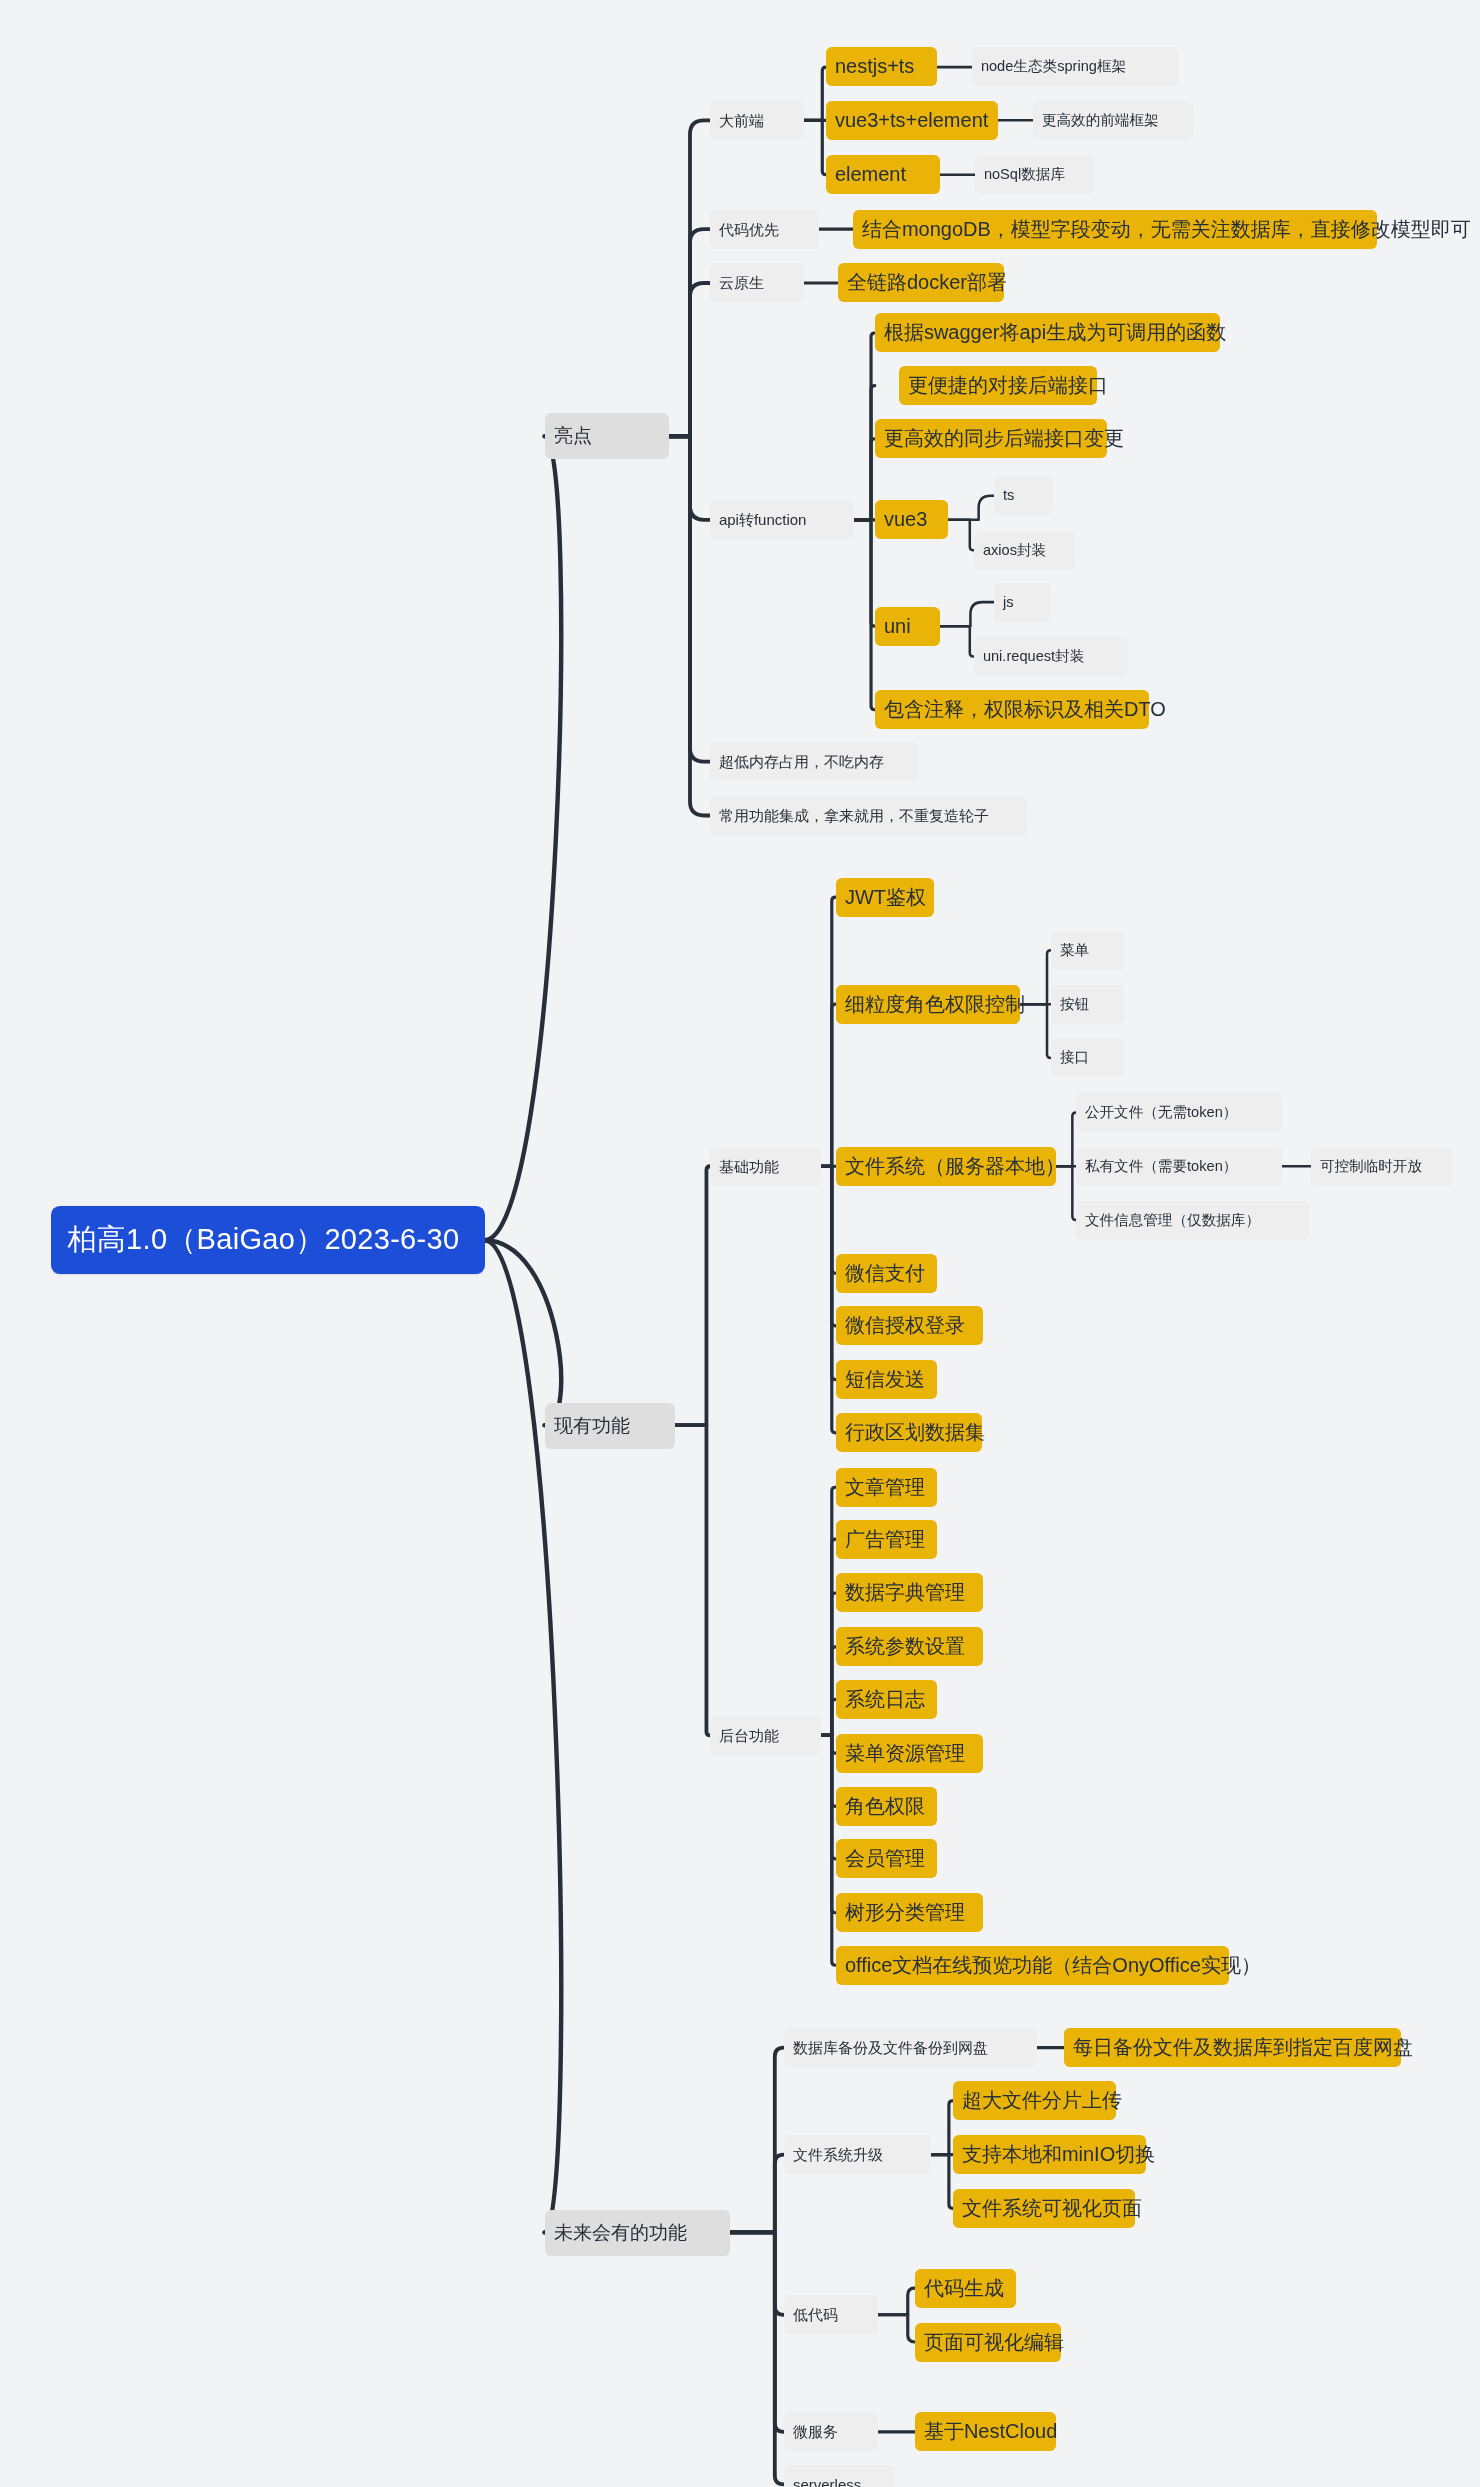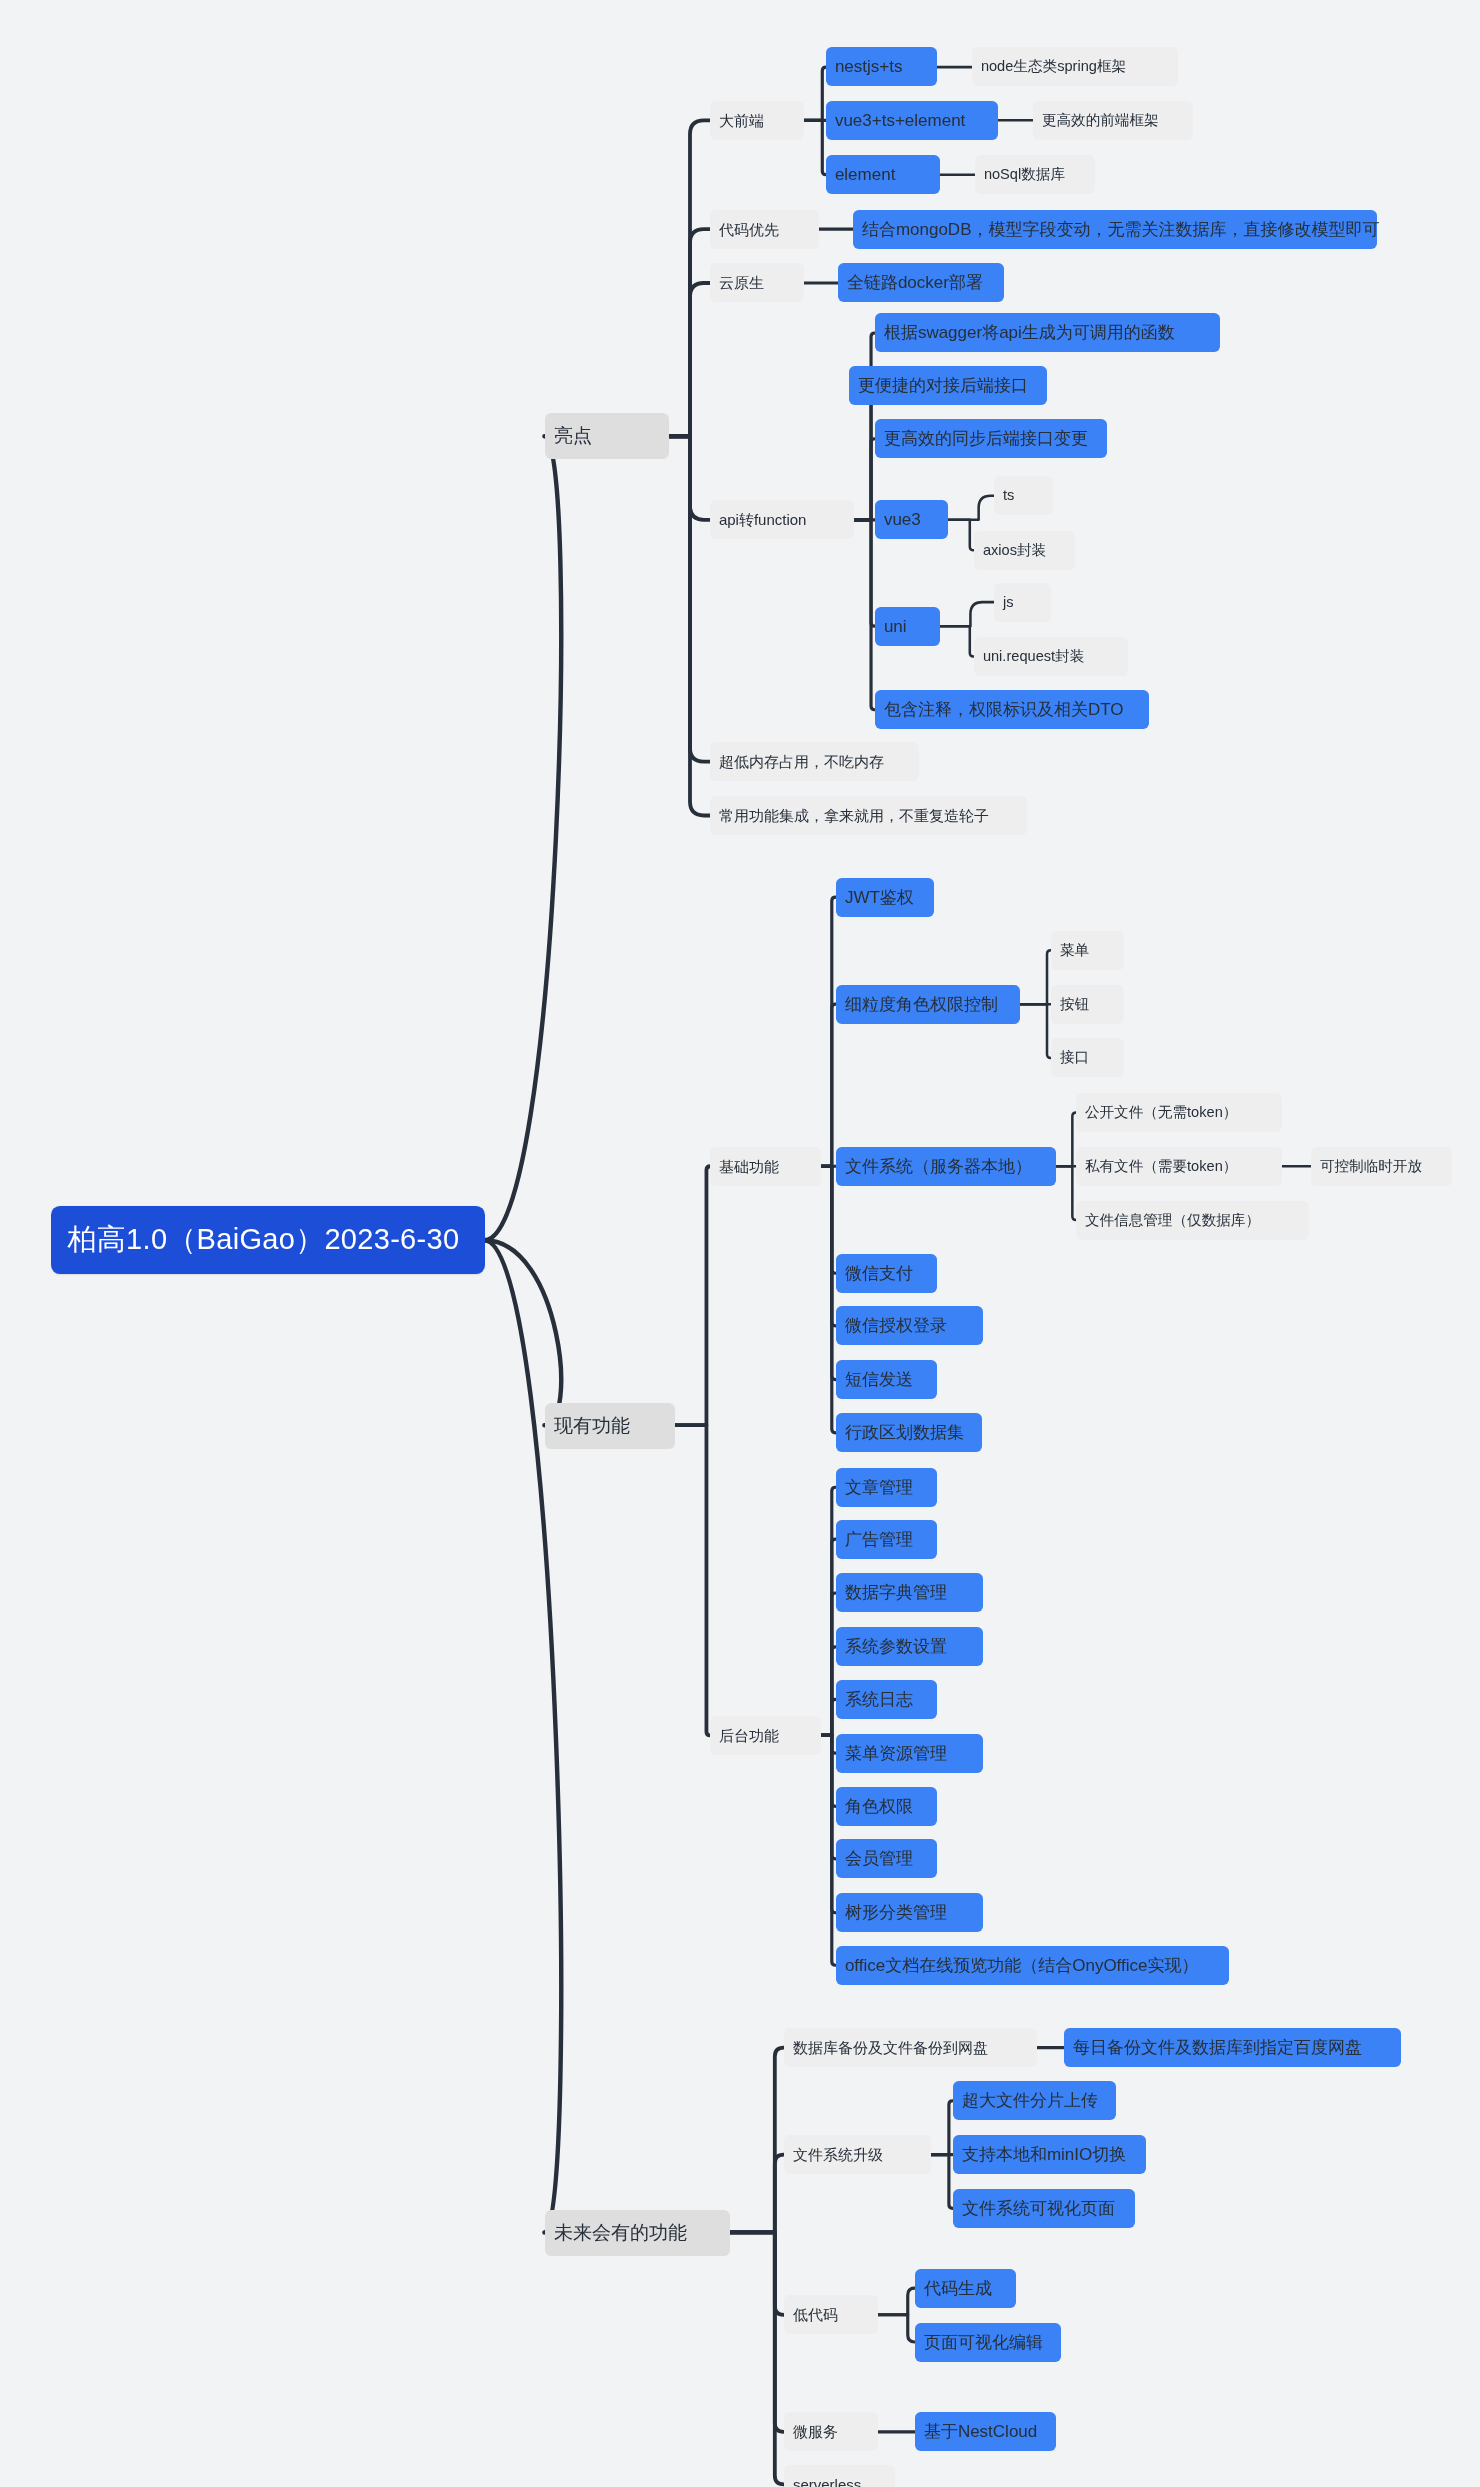--- a/index.html
+++ b/index.html
@@ -36,22 +36,22 @@
     background:#dedede;
     font-size:19px;
     border-radius:6.3px;
   }
   .node.lvl2{
     background:#eeeeee;
     font-size:15px;
     border-radius:5.7px;
   }
   .node.lvl3{
-    background:#3b82f6;
-    font-size:17px;
+    background:#eab308;
+    font-size:20px;
     border-radius:5.7px;
   }
   .node.lvl4{
     background:#eeeeee;
     font-size:14.6px;
     border-radius:5.7px;
   }
 </style>
 </head>
 <body>
@@ -133,21 +133,21 @@
       <div class="node lvl3" style="left: 826px; top: 101px; width: 172px; height: 39px;">vue3+ts+element</div>
       <div class="node lvl4" style="left: 1033px; top: 101px; width: 160px; height: 39px;">更高效的前端框架</div>
       <div class="node lvl3" style="left: 826px; top: 155px; width: 114px; height: 39px;">element</div>
       <div class="node lvl4" style="left: 975px; top: 155px; width: 120px; height: 39px;">noSql数据库</div>
       <div class="node lvl2" style="left: 710px; top: 210px; width: 109px; height: 39px;">代码优先</div>
       <div class="node lvl3" style="left: 853px; top: 210px; width: 524px; height: 39px;">结合mongoDB，模型字段变动，无需关注数据库，直接修改模型即可</div>
       <div class="node lvl2" style="left: 710px; top: 263px; width: 94px; height: 39px;">云原生</div>
       <div class="node lvl3" style="left: 838px; top: 263px; width: 166px; height: 39px;">全链路docker部署</div>
       <div class="node lvl2" style="left: 710px; top: 500px; width: 144px; height: 39px;">api转function</div>
       <div class="node lvl3" style="left: 875px; top: 313px; width: 345px; height: 39px;">根据swagger将api生成为可调用的函数</div>
-      <div class="node lvl3" style="left: 849px; top: 366px; width: 198px; height: 39px;">更便捷的对接后端接口</div>
+      <div class="node lvl3" style="left: 899px; top: 366px; width: 198px; height: 39px;">更便捷的对接后端接口</div>
       <div class="node lvl3" style="left: 875px; top: 419px; width: 232px; height: 39px;">更高效的同步后端接口变更</div>
       <div class="node lvl3" style="left: 875px; top: 500px; width: 73px; height: 39px;">vue3</div>
       <div class="node lvl4" style="left: 994px; top: 476px; width: 59px; height: 39px;">ts</div>
       <div class="node lvl4" style="left: 974px; top: 531px; width: 101px; height: 39px;">axios封装</div>
       <div class="node lvl3" style="left: 875px; top: 607px; width: 65px; height: 39px;">uni</div>
       <div class="node lvl4" style="left: 994px; top: 583px; width: 57px; height: 39px;">js</div>
       <div class="node lvl4" style="left: 974px; top: 637px; width: 154px; height: 39px;">uni.request封装</div>
       <div class="node lvl3" style="left: 875px; top: 690px; width: 274px; height: 39px;">包含注释，权限标识及相关DTO</div>
       <div class="node lvl2" style="left: 710px; top: 742px; width: 209px; height: 39px;">超低内存占用，不吃内存</div>
       <div class="node lvl2" style="left: 710px; top: 796px; width: 317px; height: 39px;">常用功能集成，拿来就用，不重复造轮子</div>

